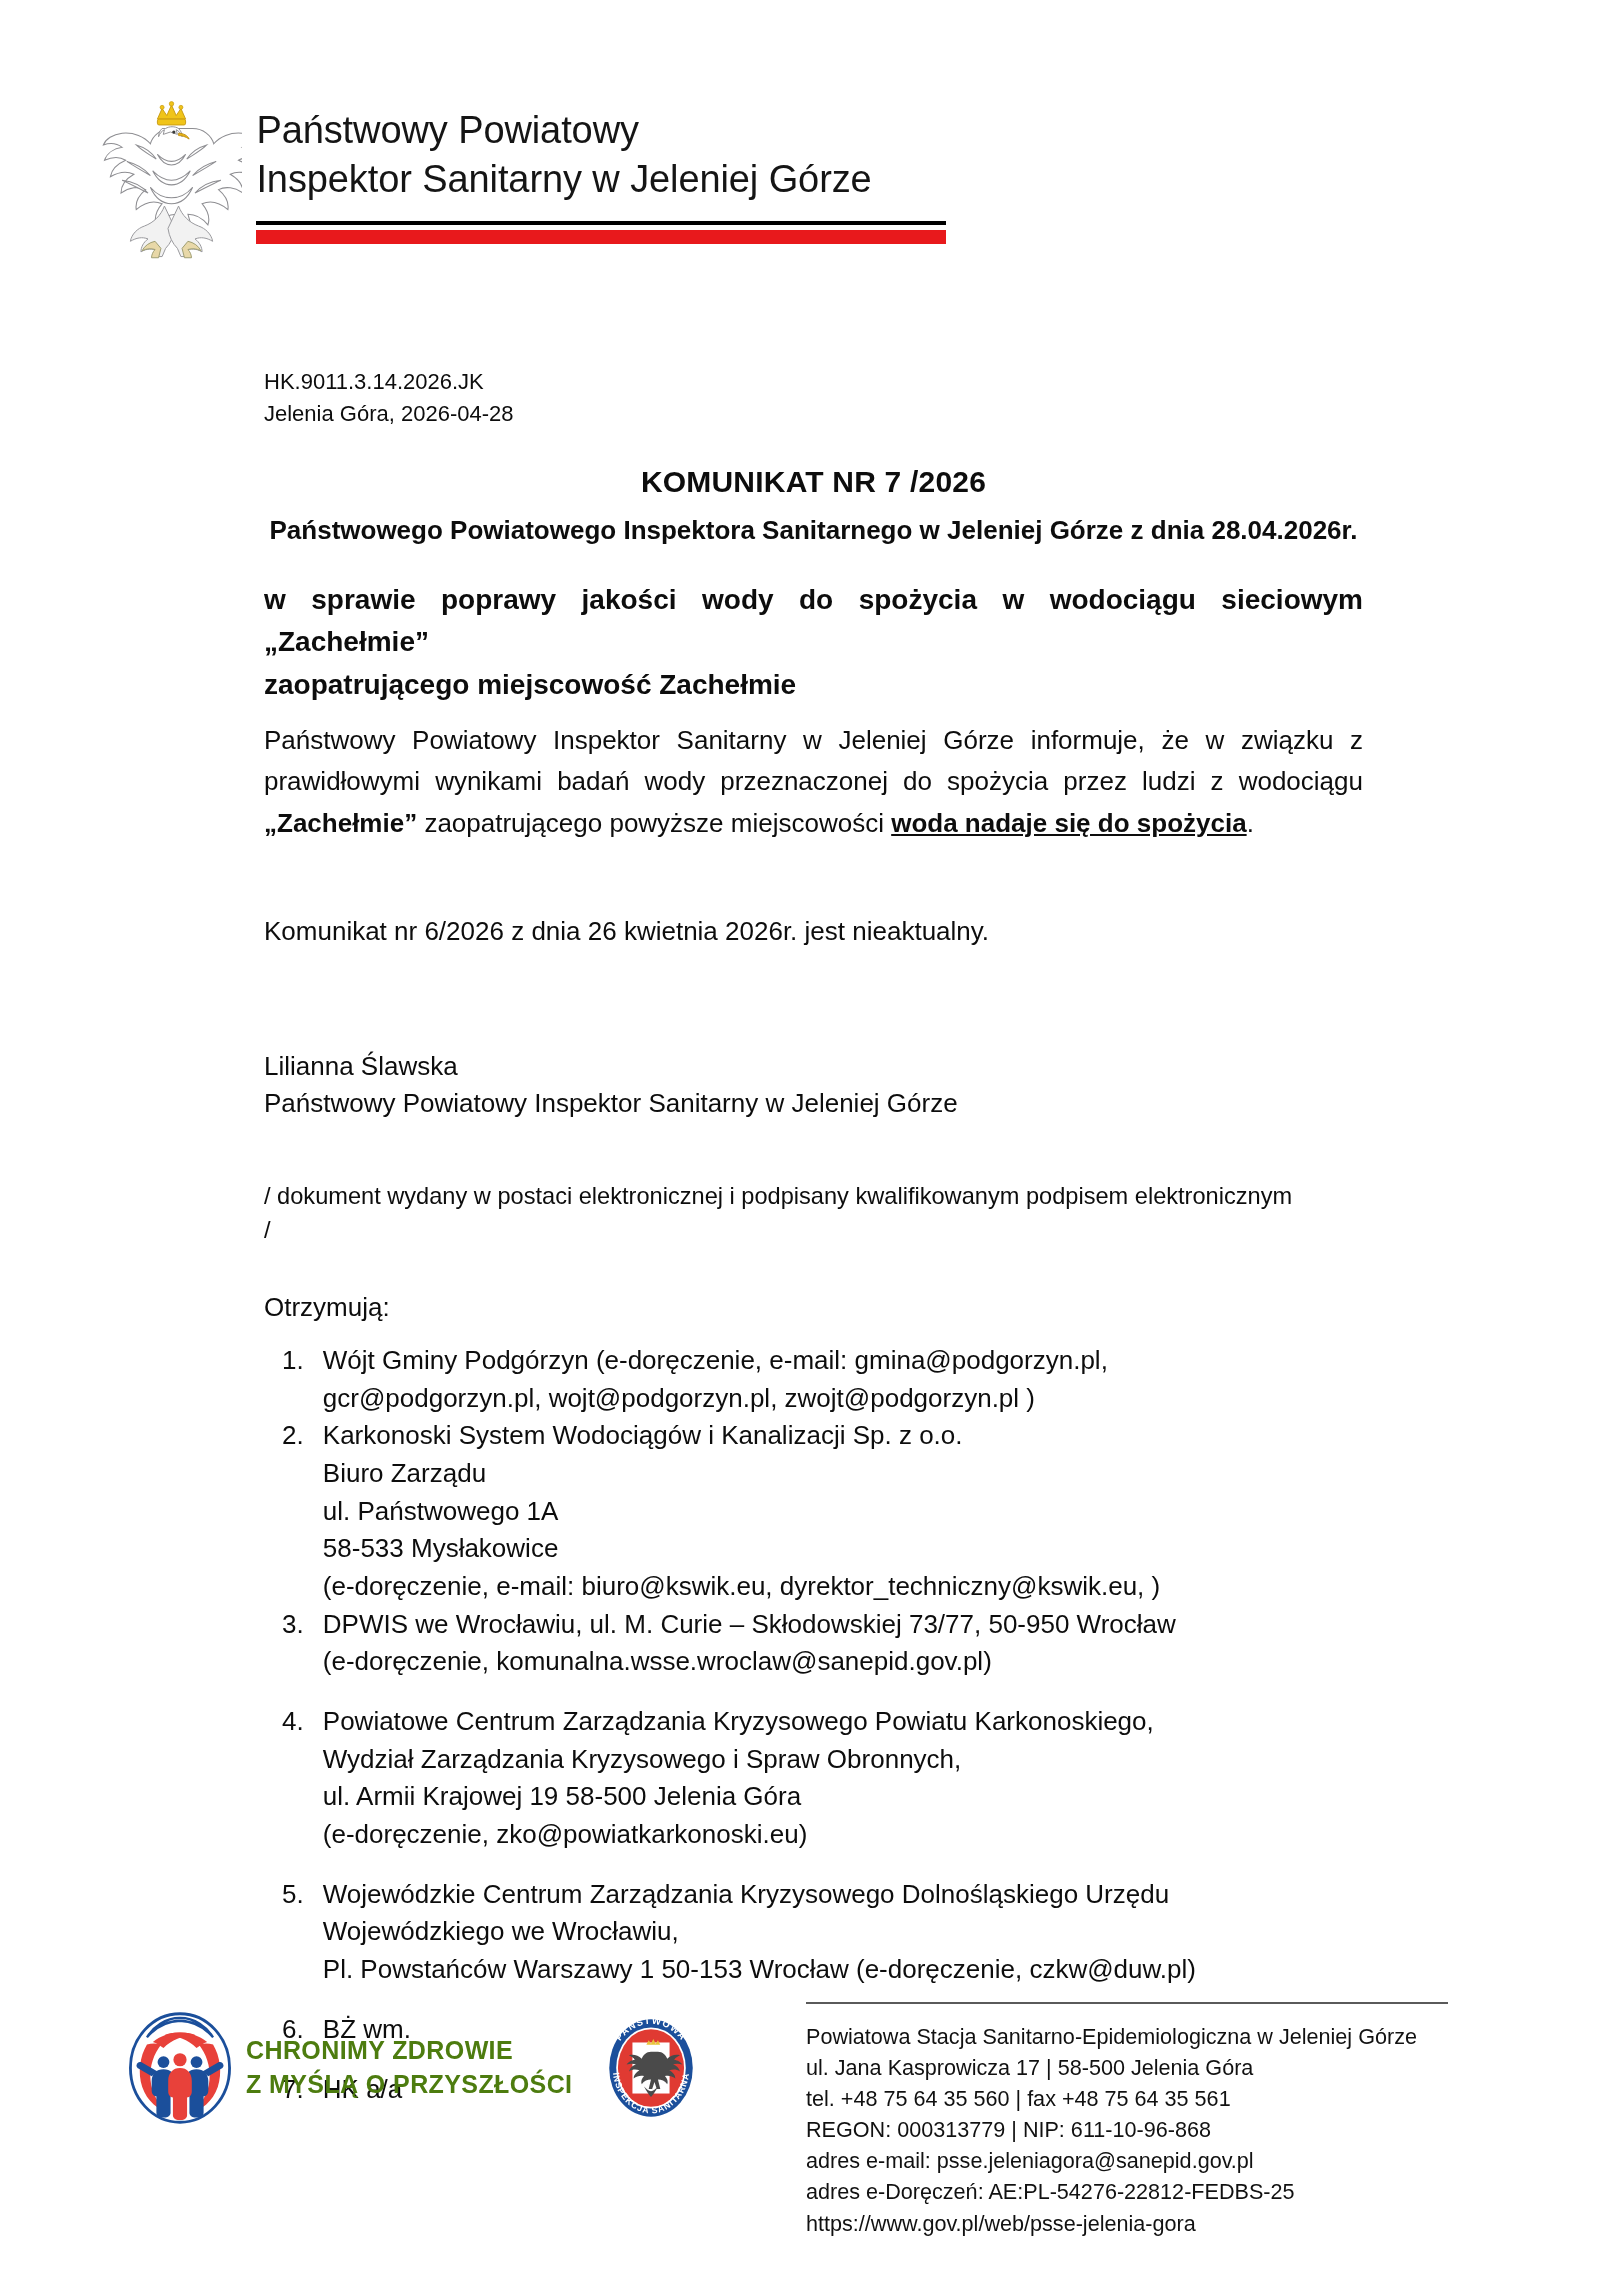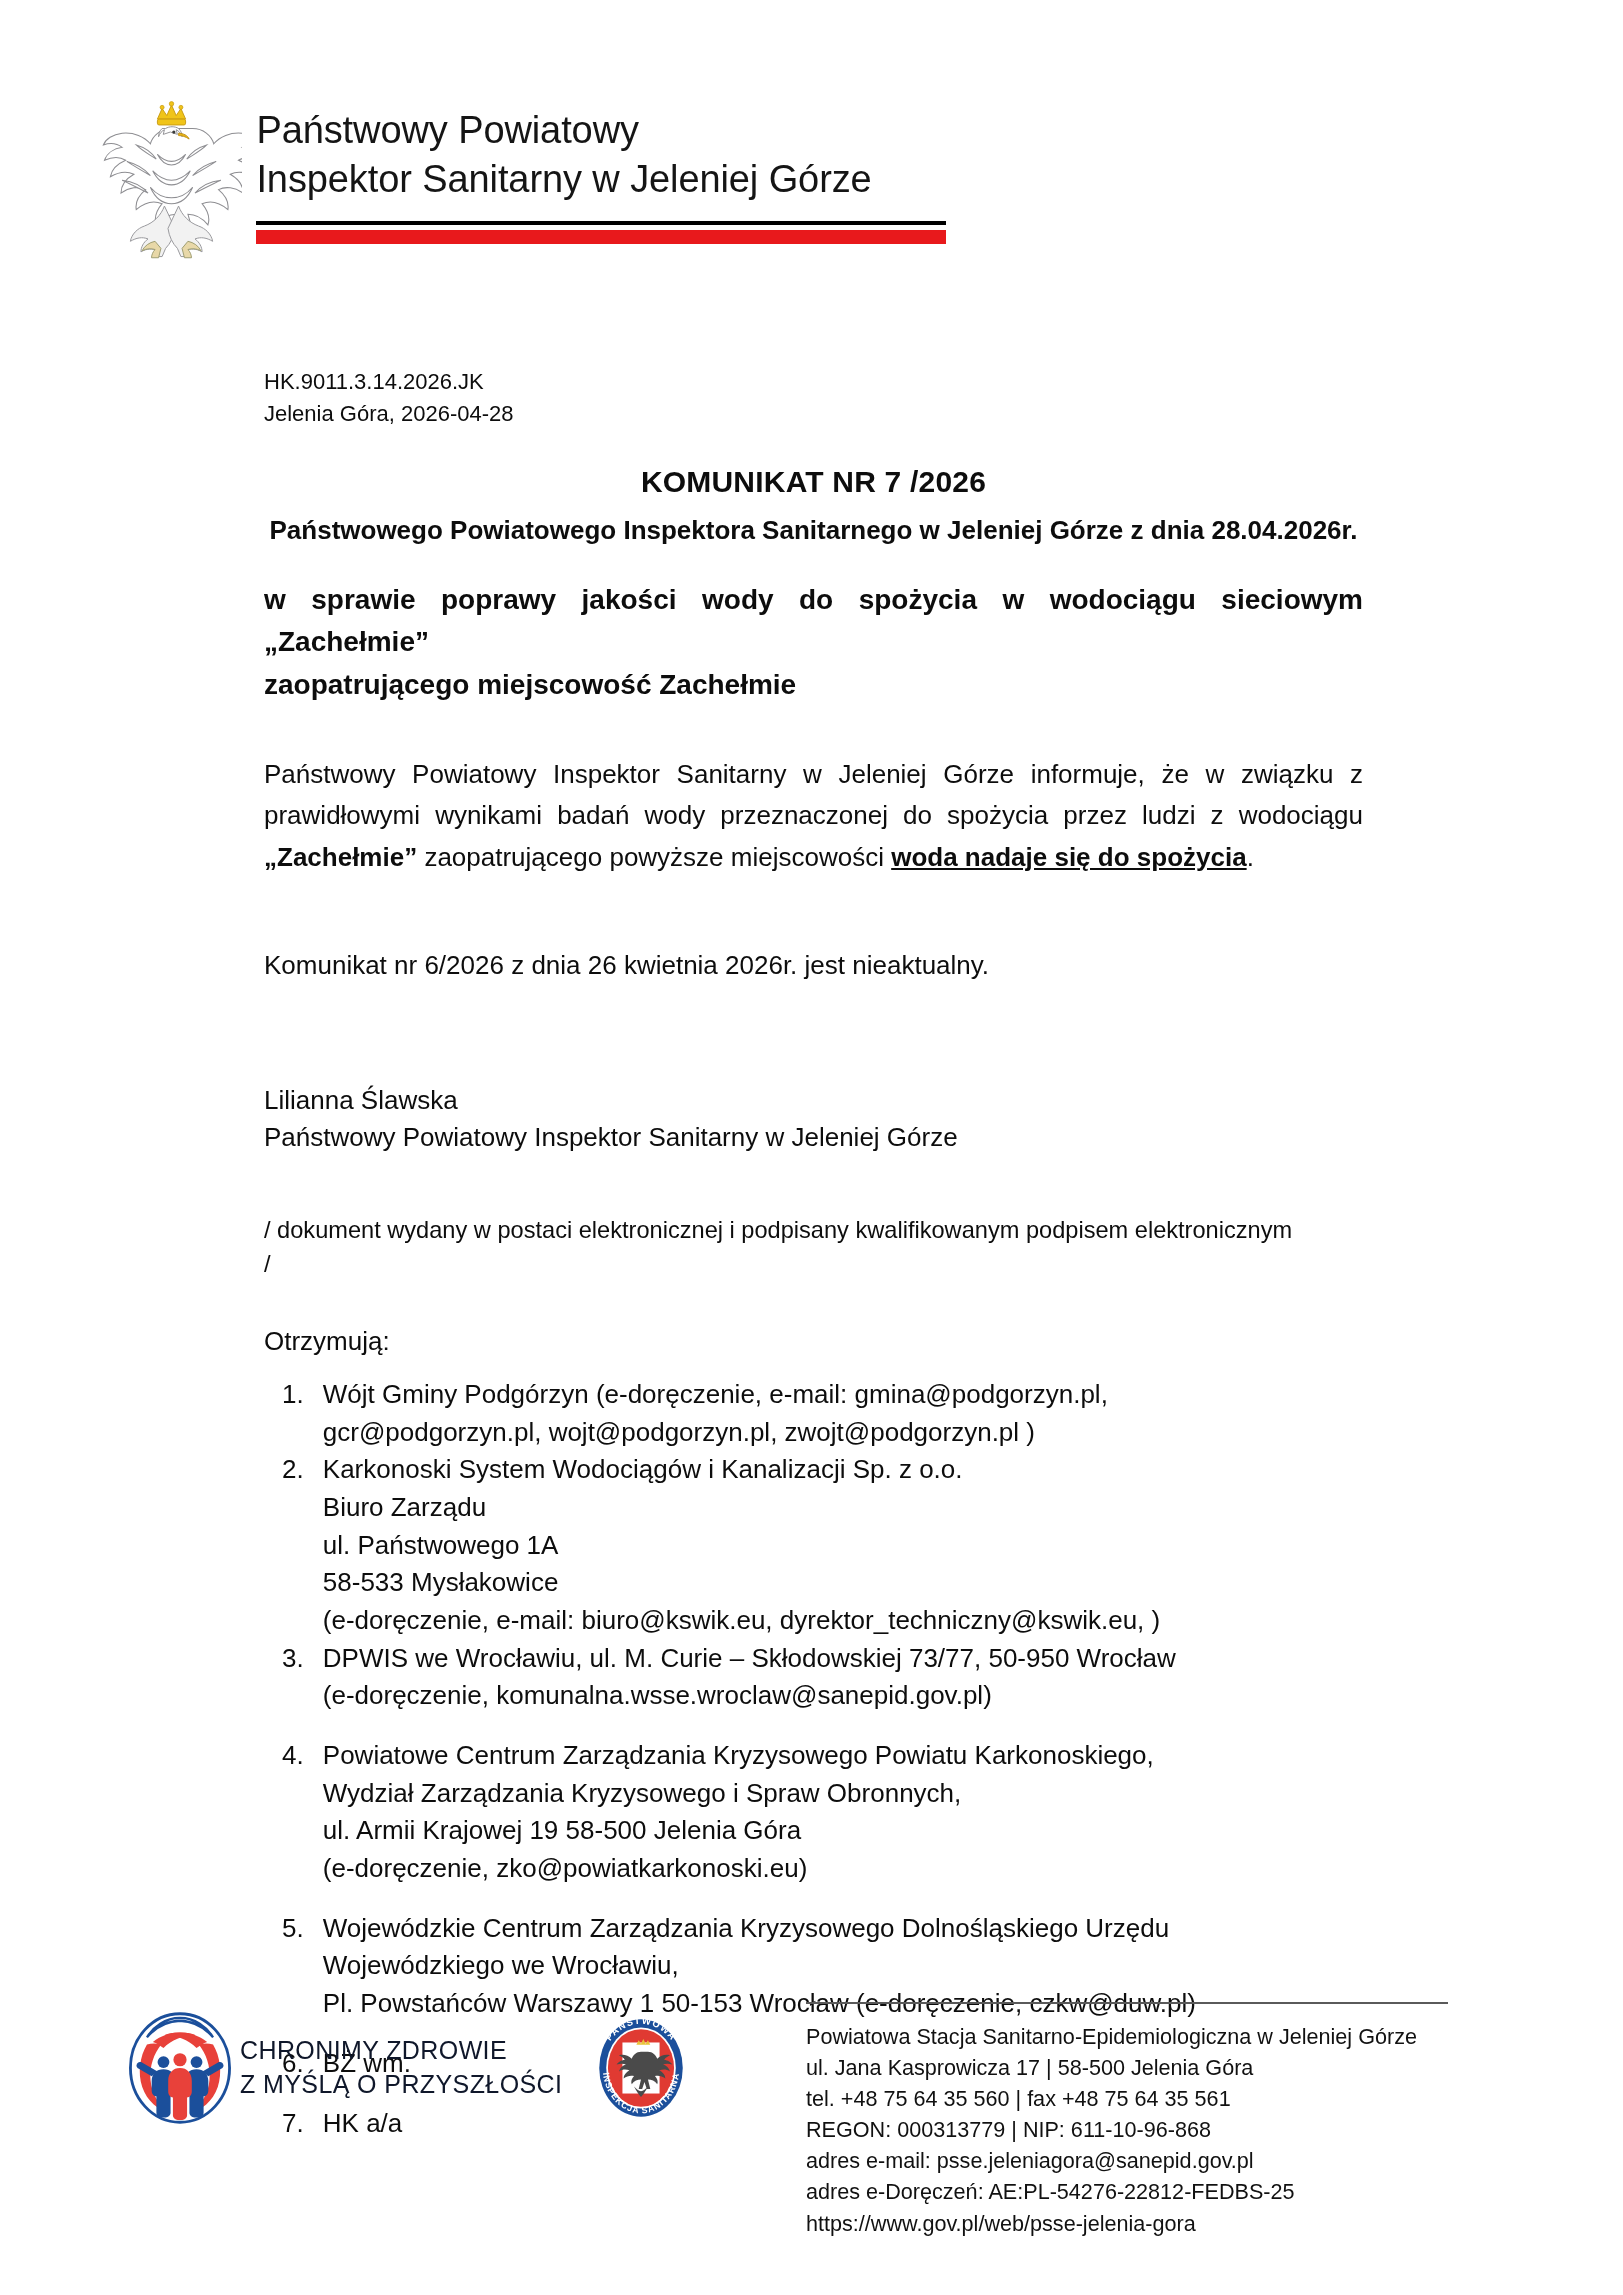--- a/index.html
+++ b/index.html
@@ -90,21 +90,21 @@
     line-height: 1.52;
     text-align: justify;
     margin-top: 29px;
   }
   .subject .l2 { display: block; }
 
   .para {
     font-size: 26px;
     line-height: 1.58;
     text-align: justify;
-    margin-top: 48px;
+    margin-top: 14px;
   }
   .para b { font-weight: bold; }
   .para u { text-decoration: underline; font-weight: bold; }
 
   .note-invalid {
     font-size: 26px;
     margin-top: 68px;
   }
 
   .signature {
@@ -148,23 +148,23 @@
   .footer-logos {
     position: absolute;
     left: 121px;
     top: 6.5px;
     display: flex;
     align-items: center;
   }
   .logo-circle { width: 118px; height: 118px; flex: 0 0 auto; }
   .logo-circle svg { display: block; width: 100%; height: 100%; }
   .slogan {
-    margin-left: 1px;
-    color: #0f172a;
-    font-weight: normal;
+    margin-left: 7px;
+    color: #4d7c0f;
+    font-weight: bold;
     font-size: 25px;
     line-height: 1.34;
     letter-spacing: 0.4px;
   }
   .logo-seal { width: 116px; height: 116px; margin-left: 21px; flex: 0 0 auto; }
   .logo-seal svg { display: block; width: 100%; height: 100%; }
 
   .footer-contact {
     position: absolute;
     left: 806px;

